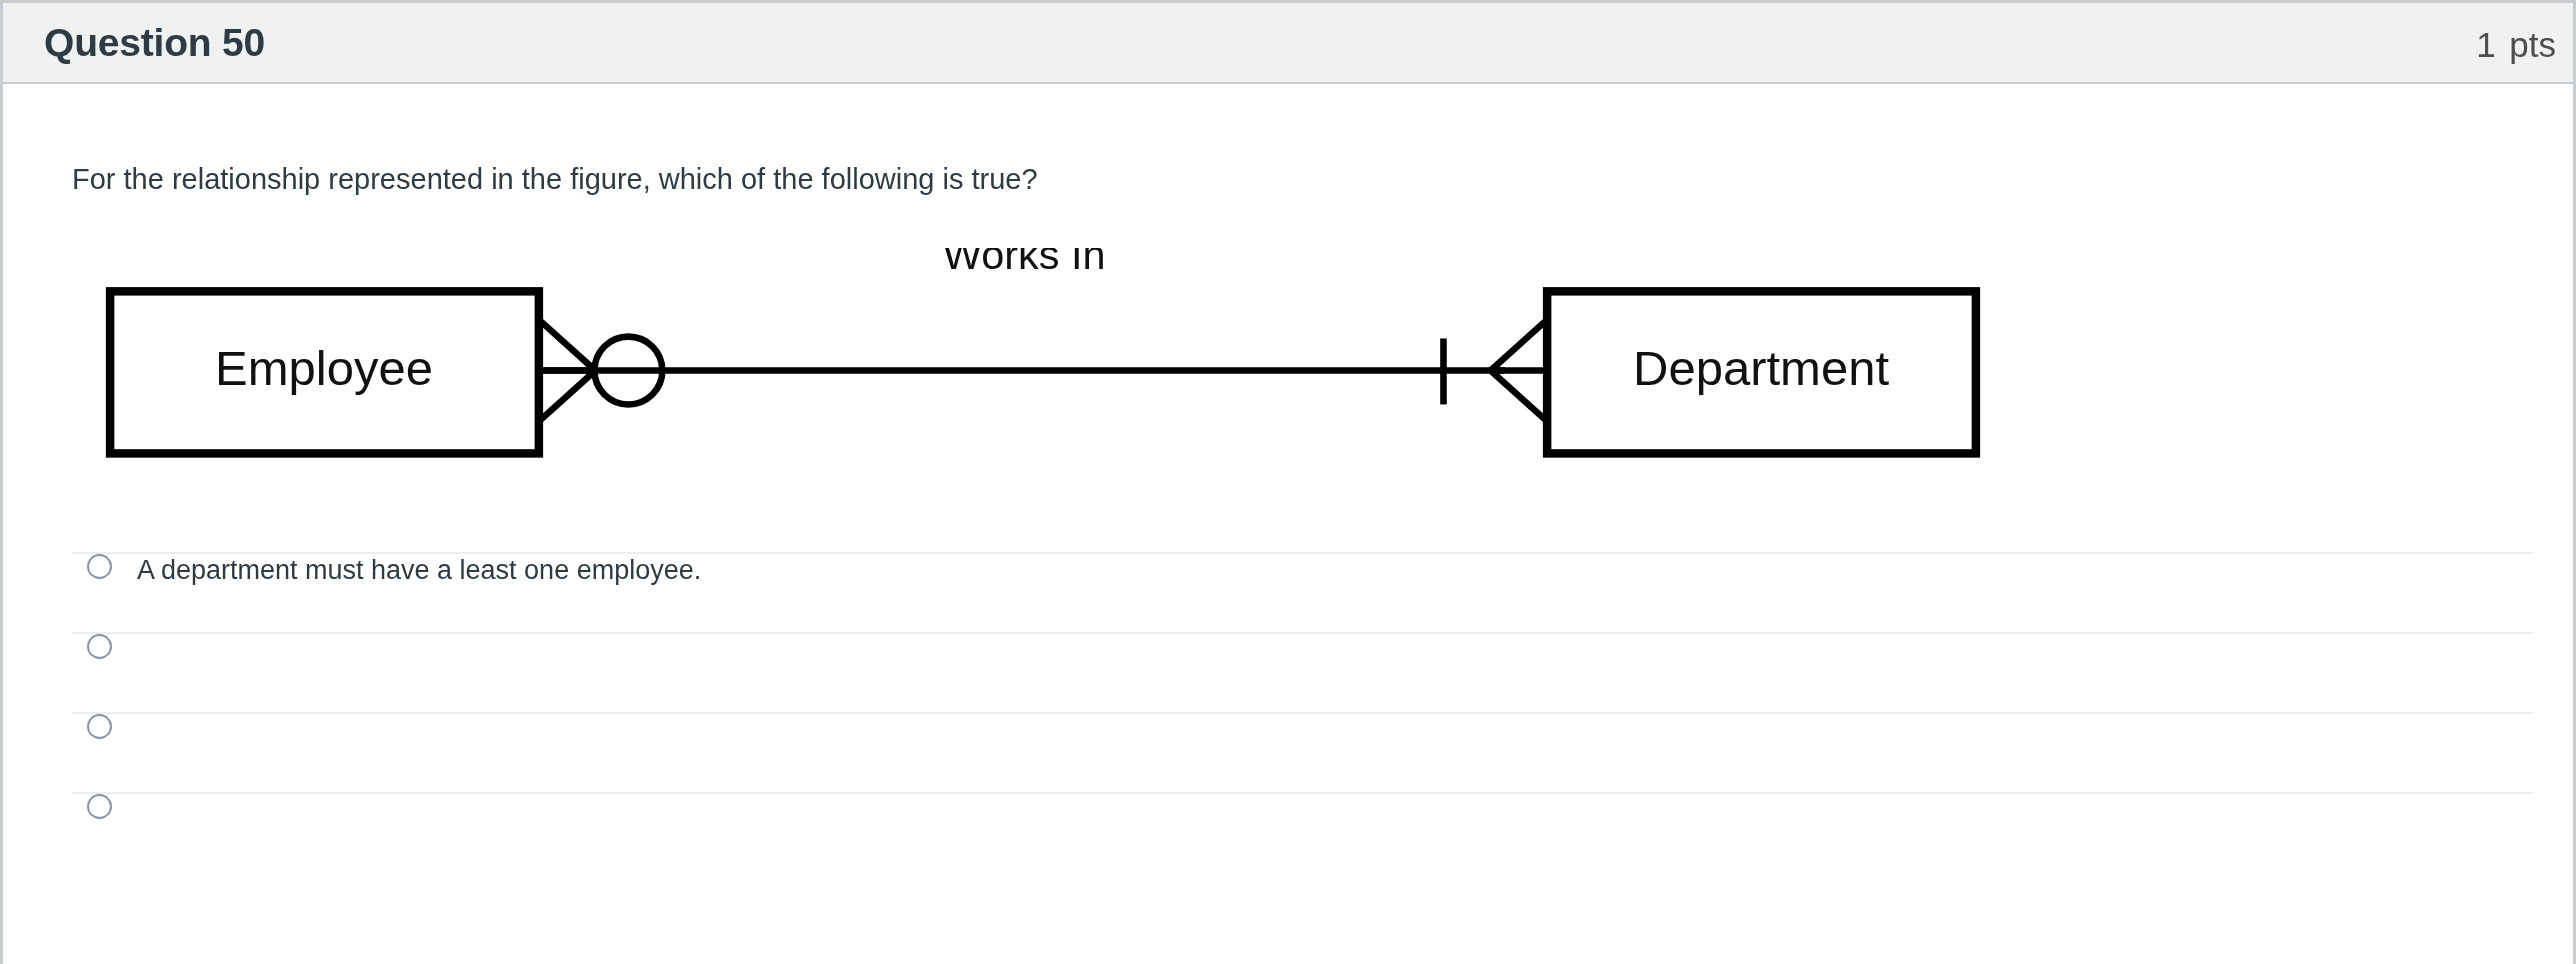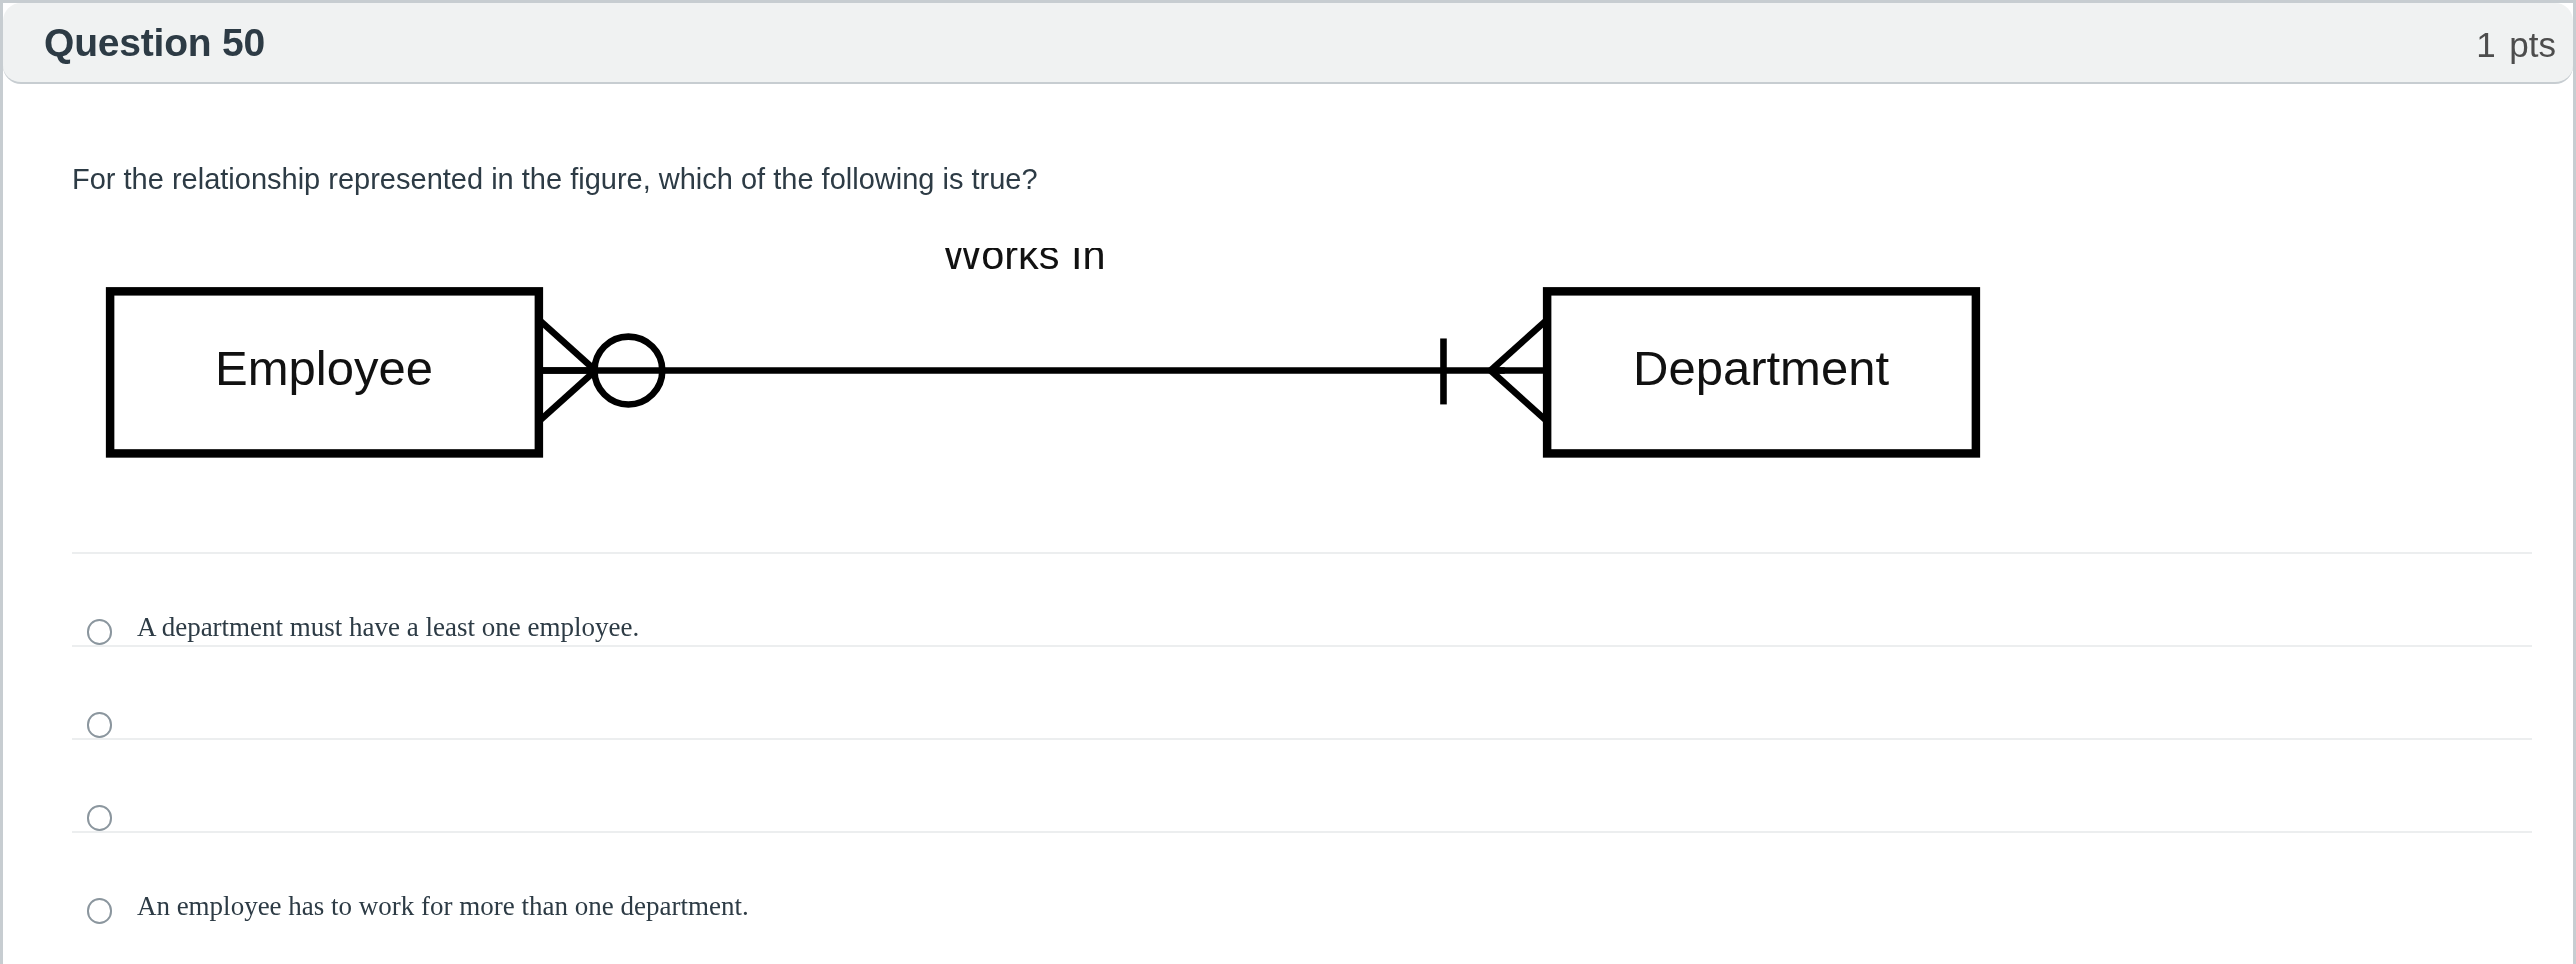--- a/index.html
+++ b/index.html
@@ -31,21 +31,20 @@
   
   .question-header {
     position: relative;
     box-sizing: border-box;
     height: 81px;
     background: #f0f2f2;
     border-bottom: 2.8px solid #c7cdd1;
     padding: 0 0 0 41px;
     display: flex;
     align-items: center;
-    border-radius: 18px;
   }
   .question-name {
     font-size: 39px;
     font-weight: bold;
     color: #2d3b45;
     letter-spacing: -0.2px;
     white-space: nowrap;
   }
   .question-points-holder {
     position: absolute;
@@ -86,25 +85,24 @@
   }
 
   
   .answers {
     margin-top: 40px;
   }
   .answer {
     position: relative;
     box-sizing: border-box;
     border-top: 2.8px solid #eceeef;
-    height: 93px;
+    height: 80px;
     display: flex;
-    align-items: flex-end;
+    align-items: flex-start;
     padding-left: 15px;
-    font-family: Liberation Serif, serif;
   }
   .answer .radio {
     flex: 0 0 auto;
     width: 25.4px;
     height: 25.4px;
     border-radius: 50%;
     border: 2.8px solid #8b969e;
     background: #ffffff;
     box-sizing: border-box;
     margin-right: 24.5px;
@@ -175,20 +173,19 @@
       <div class="answer">
         <span class="radio"></span>
       </div>
 
       <div class="answer">
         <span class="radio"></span>
       </div>
 
       <div class="answer">
         <span class="radio"></span>
-        <span class="answer-text">An employee has to work for more than one department.</span>
       </div>
 
     </div>
 
   </div>
 </div>
 
 
 </body></html>

